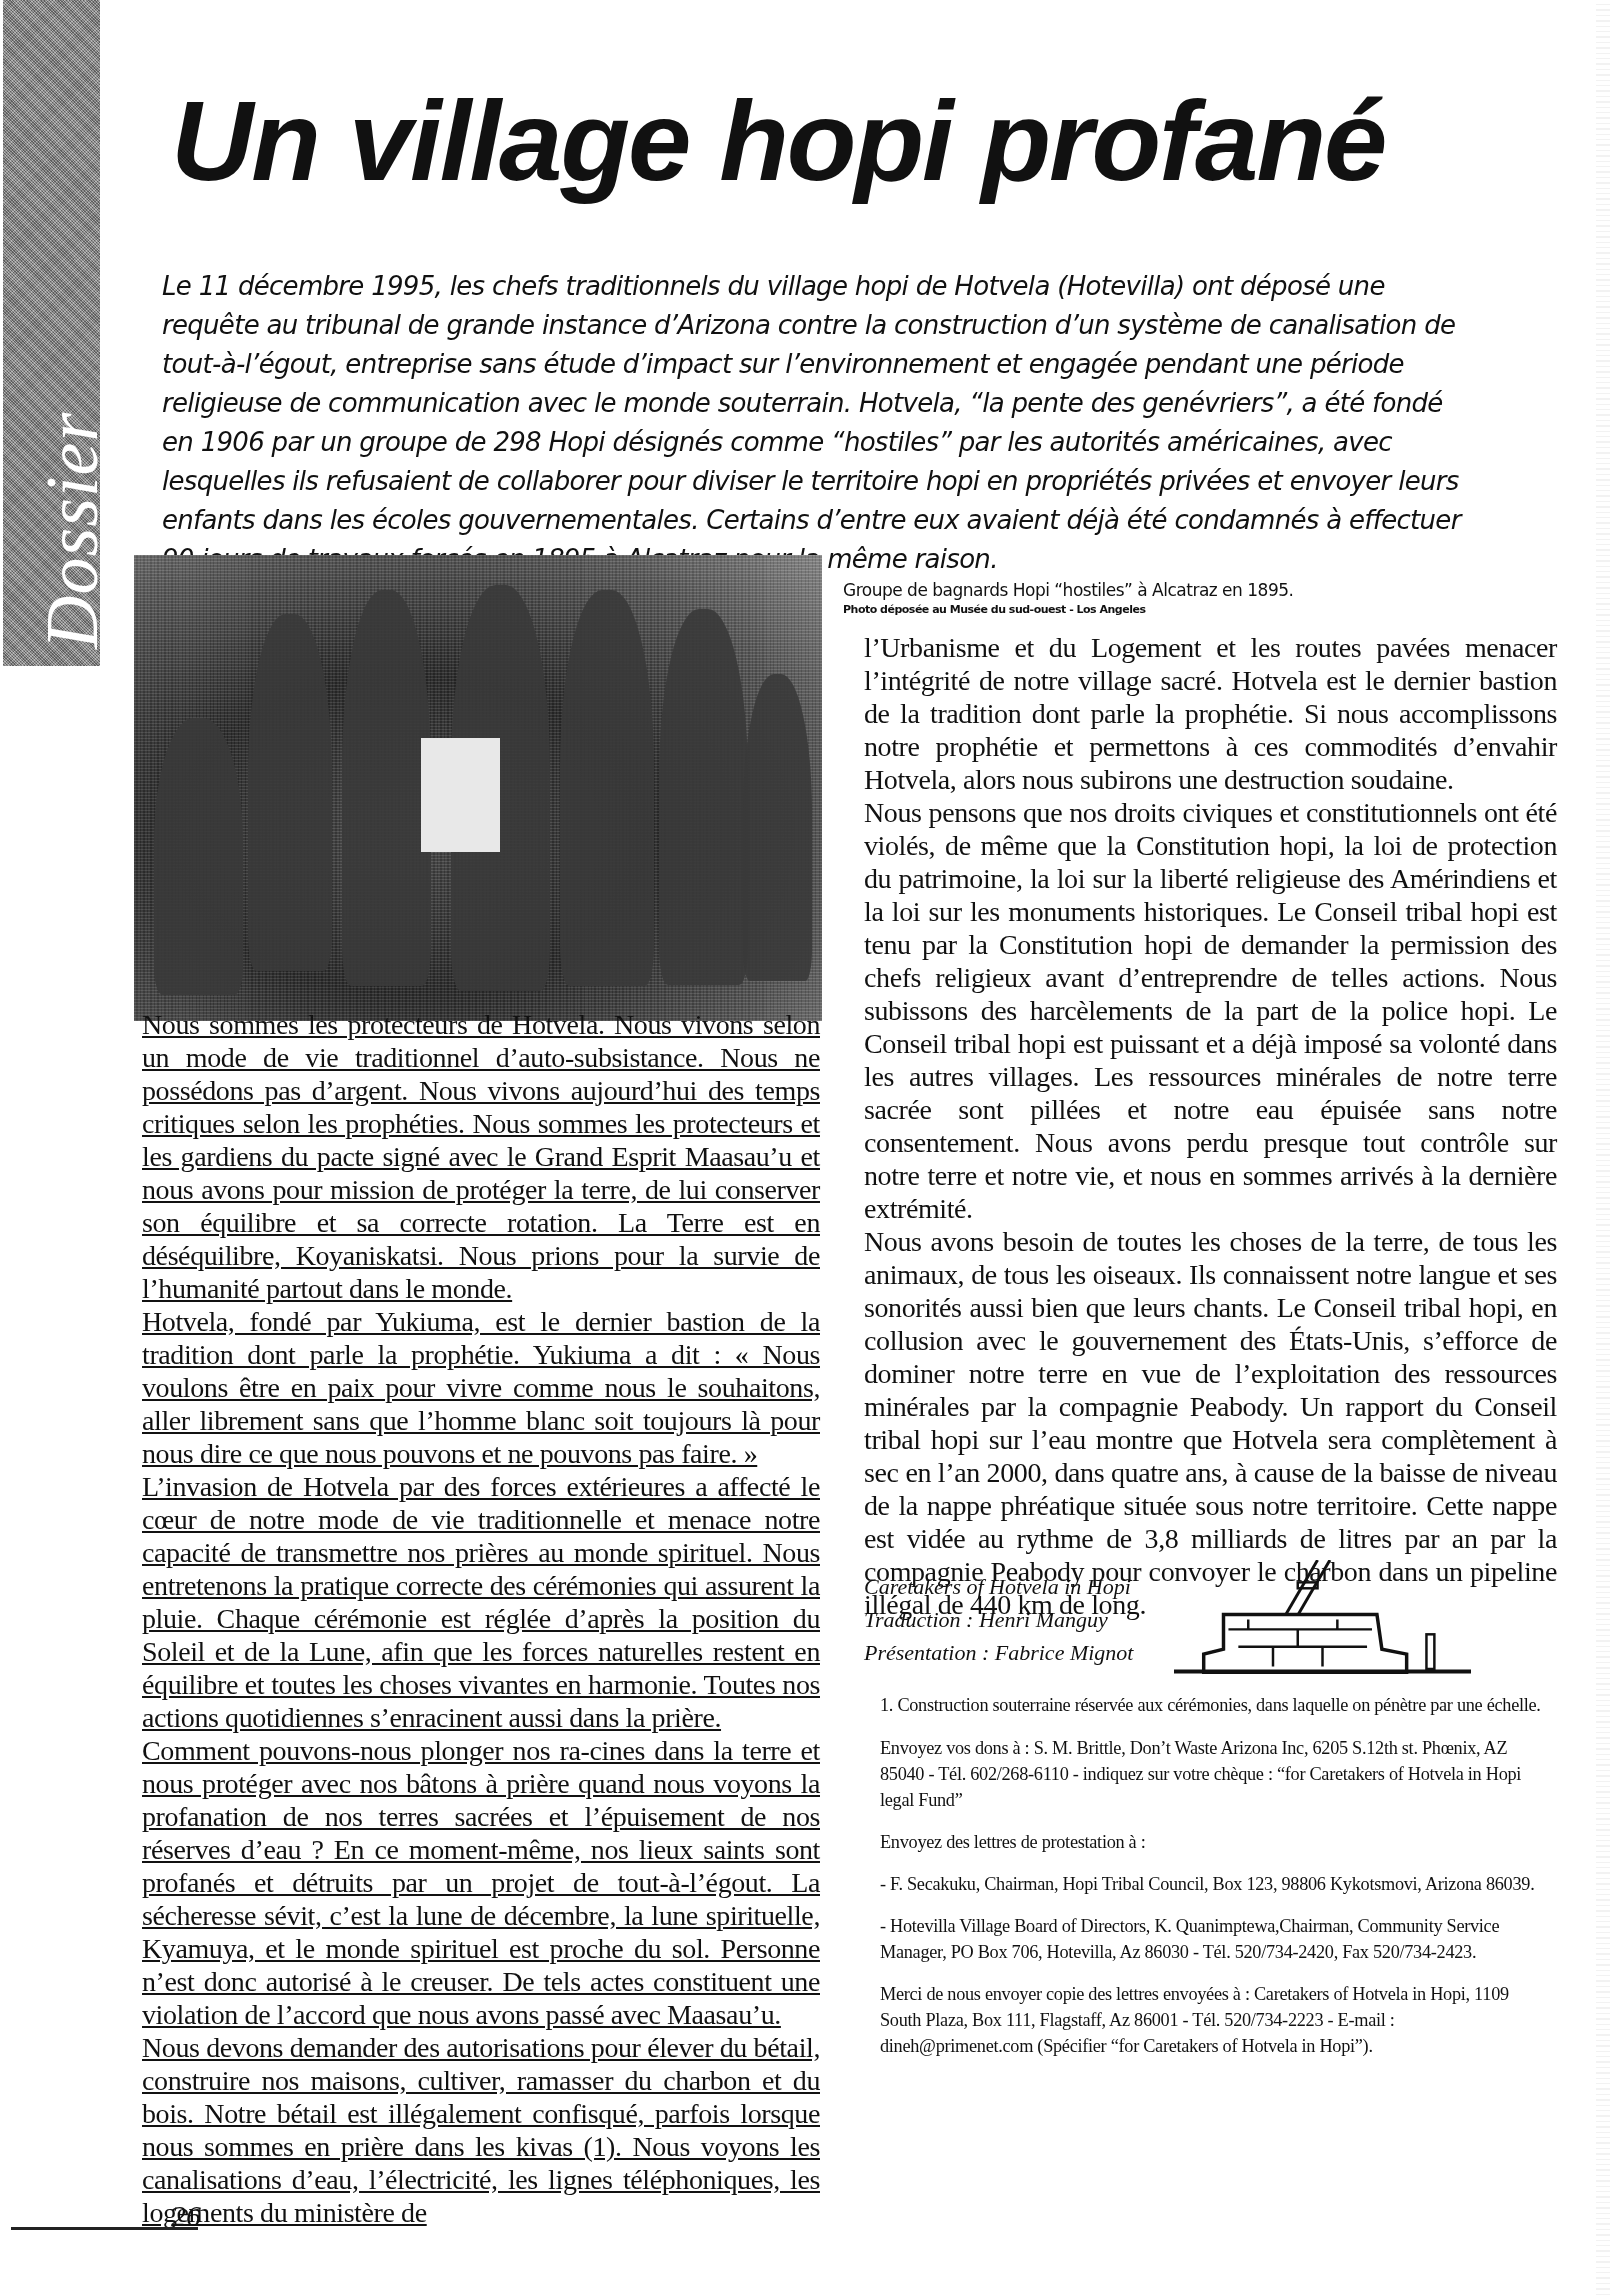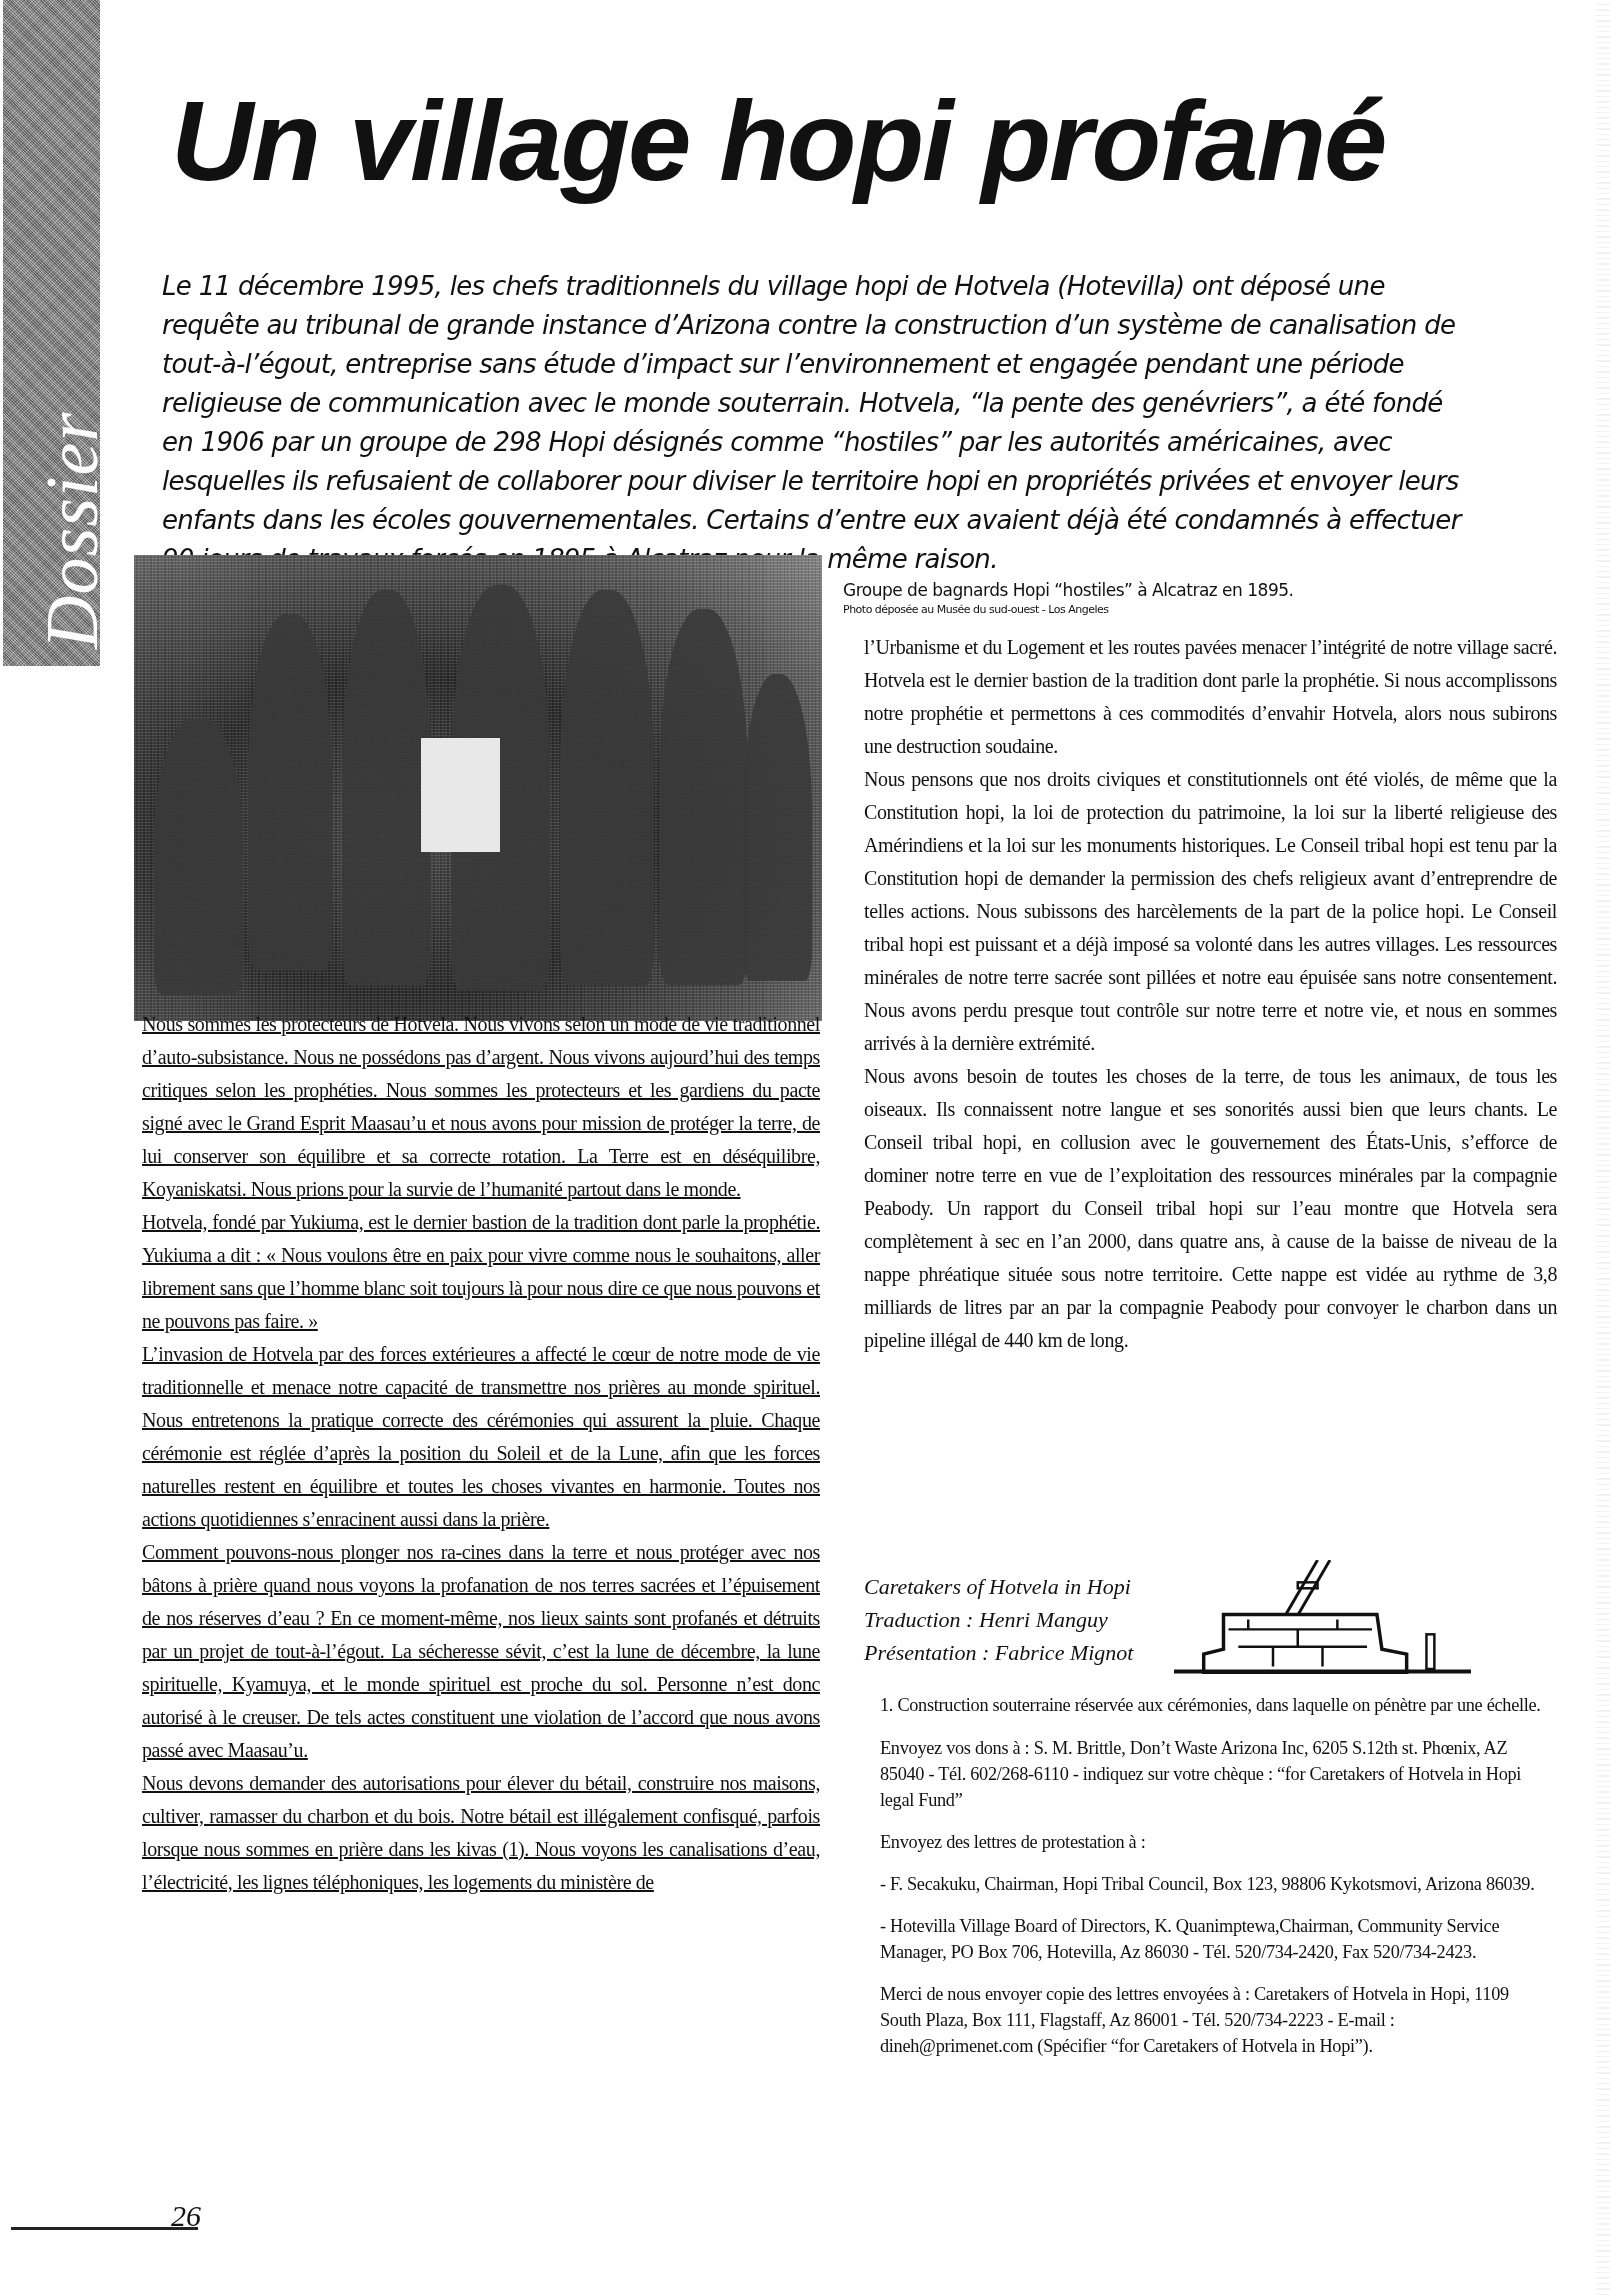--- a/index.html
+++ b/index.html
@@ -44,24 +44,24 @@
   }
   .photo .sign {
     position: absolute; left: 287px; top: 183px; width: 79px; height: 114px;
     background: #e8e8e8;
   }
   .caption {
     position: absolute; left: 843px; top: 580px;
     font-family: "DejaVu Sans", sans-serif;
   }
   .caption .main { font-size: 17px; letter-spacing: -0.5px; }
-  .caption .credit { font-size: 11px; letter-spacing: -0.5px; margin-top: 3px; }
+  .caption .credit { font-size: 11px; letter-spacing: -0.5px; margin-top: 3px; font-weight: bold; }
   .col {
     position: absolute; font-family: "Liberation Serif", serif;
-    font-size: 20px; line-height: 33px; text-align: justify; letter-spacing: -0.4px;
+    font-size: 28px; line-height: 33px; text-align: justify; letter-spacing: -0.4px;
   }
   .col p { margin: 0; }
   .col-left { left: 142px; top: 1008px; width: 678px; text-decoration: underline; }
   .col-right { left: 864px; top: 631px; width: 693px; }
   .credits {
     position: absolute; left: 864px; top: 1570px;
     font-family: "Liberation Serif", serif; font-style: italic;
     font-size: 22px; line-height: 33px;
   }
   .kiva-illustration { position: absolute; left: 1174px; top: 1560px; width: 297px; height: 114px; }

